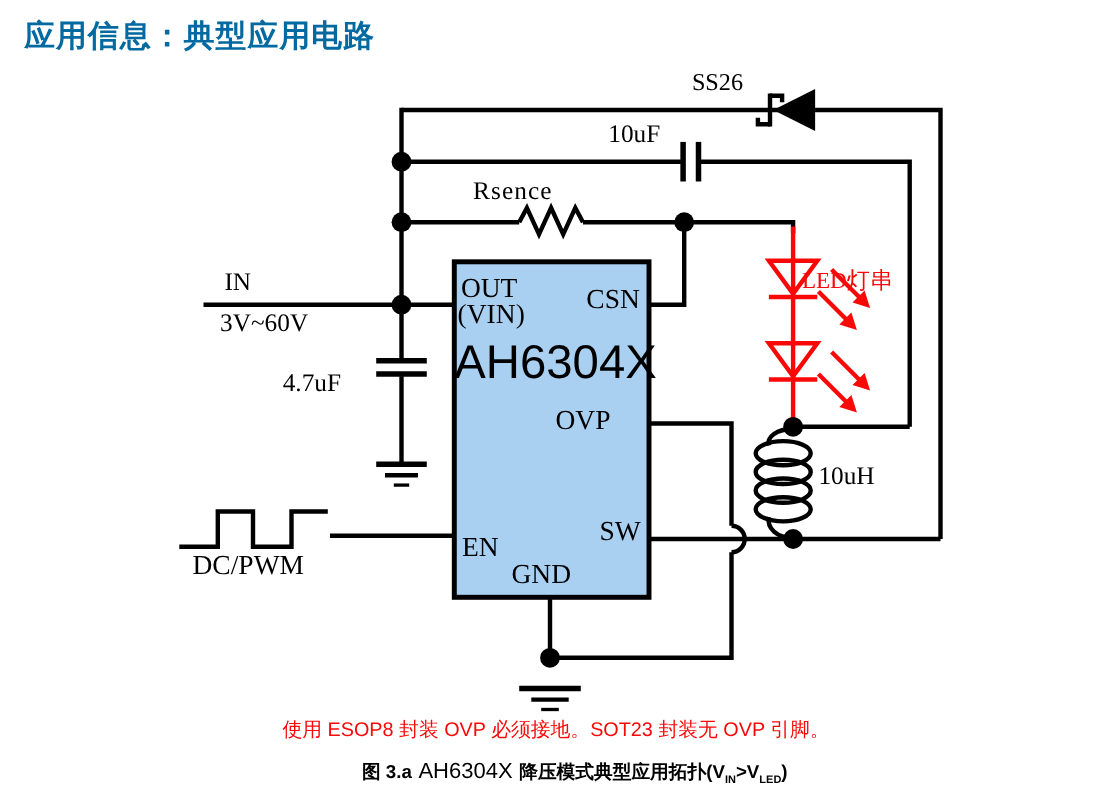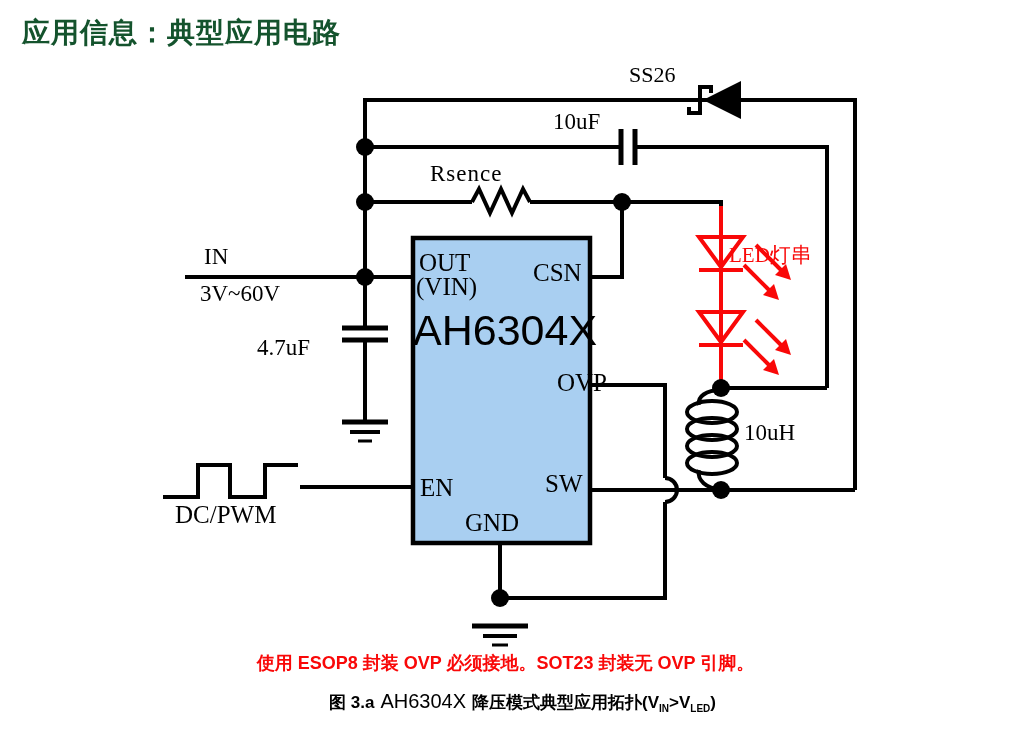--- a/index.html
+++ b/index.html
@@ -7,21 +7,21 @@
     --red:#f90808;
     --ic_fill:#a9cff1;
   }
   *{margin:0;padding:0;box-sizing:border-box;}
   body{
     width:1011px;height:734px;background:#ffffff;position:relative;overflow:hidden;
     font-family:"Liberation Serif",serif;
   }
   .page-title{
     position:absolute;left:22px;top:14px;
-    font-family:"Liberation Sans",sans-serif;font-weight:700;font-size:28px;color:#14532d;
+    font-family:"Liberation Sans",sans-serif;font-weight:700;font-size:28px;color:#0369a1;
     letter-spacing:1px;
   }
   .stage{position:absolute;left:0;top:0;width:1011px;height:734px;}
   svg{position:absolute;left:0;top:0;}
   .wire{stroke:var(--wire);stroke-width:4;fill:none;}
   .thick5{stroke-width:5;}
   .thick3{stroke-width:3;}
   .blackfill{fill:var(--wire);stroke:none;}
   .redline{stroke:var(--red);stroke-width:4;fill:none;}
   .redfill{fill:var(--red);stroke:none;}
@@ -31,21 +31,21 @@
     font-family:"Liberation Serif",serif;
   }
   .lbl-red{color:var(--red);margin-top:40px;}
   .pin{font-size:25px;}
   .chipname{
     font-family:"Liberation Sans",sans-serif;font-weight:400;font-size:43px;
     position:absolute;left:413px;top:306px;width:177px;text-align:center;color:#000;
   }
   .note{
     position:absolute;left:0;top:651px;width:1011px;text-align:center;
-    font-family:"Liberation Sans",sans-serif;font-weight:700;font-size:18px;color:var(--red);
+    font-family:"Liberation Sans",sans-serif;font-weight:400;font-size:18px;color:var(--red);
   }
   .caption{
     position:absolute;left:0;top:690px;width:1011px;
     display:flex;justify-content:center;align-items:baseline;gap:6px;
     font-family:"Liberation Sans",sans-serif;color:#000;margin-left:17px;
   }
   .caption .b{font-weight:700;font-size:17px;}
   .caption .chip{font-weight:400;font-size:20px;}
   .caption .grp{font-weight:700;font-size:17px;white-space:nowrap;}
   .caption sub{font-size:10px;font-weight:700;}
@@ -160,22 +160,22 @@
   <div class="lbl" style="left:553px;top:109px;">10uF</div>
   <div class="lbl" style="left:430px;top:161px;letter-spacing:1px;">Rsence</div>
   <div class="lbl" style="left:629px;top:62px;font-size:22px;">SS26</div>
   <div class="lbl lbl-red" style="left:729px;top:201px;font-size:21px;">LED灯串</div>
   <div class="lbl" style="left:744px;top:420px;">10uH</div>
   <div class="lbl" style="left:175px;top:501px;font-size:25px;">DC/PWM</div>
 
   <div class="lbl pin" style="left:419px;top:249px;">OUT</div>
   <div class="lbl pin" style="left:416px;top:273px;">(VIN)</div>
   <div class="lbl pin" style="left:533px;top:259px;">CSN</div>
-  <div class="lbl pin" style="left:557px;top:369px;">OVP</div>
-  <div class="lbl pin" style="left:420px;top:474px;">EN</div>
+  <div class="lbl pin" style="left:505px;top:369px;">OVP</div>
+  <div class="lbl pin" style="left:420px;top:484px;">EN</div>
   <div class="lbl pin" style="left:545px;top:470px;">SW</div>
   <div class="lbl pin" style="left:465px;top:509px;">GND</div>
   <div class="chipname">AH6304X</div>
 
   <div class="note">使用 ESOP8 封装 OVP 必须接地。SOT23 封装无 OVP 引脚。</div>
 
   <div class="caption">
     <span class="b">图 3.a</span>
     <span class="chip">AH6304X</span>
     <span class="grp"><span>降压模式典型应用拓扑(V</span><sub>IN</sub><span>&gt;V</span><sub>LED</sub><span>)</span></span>

